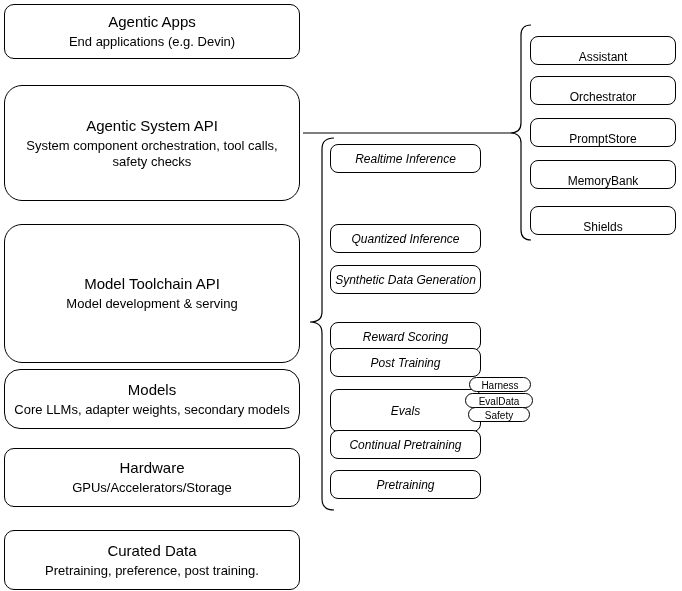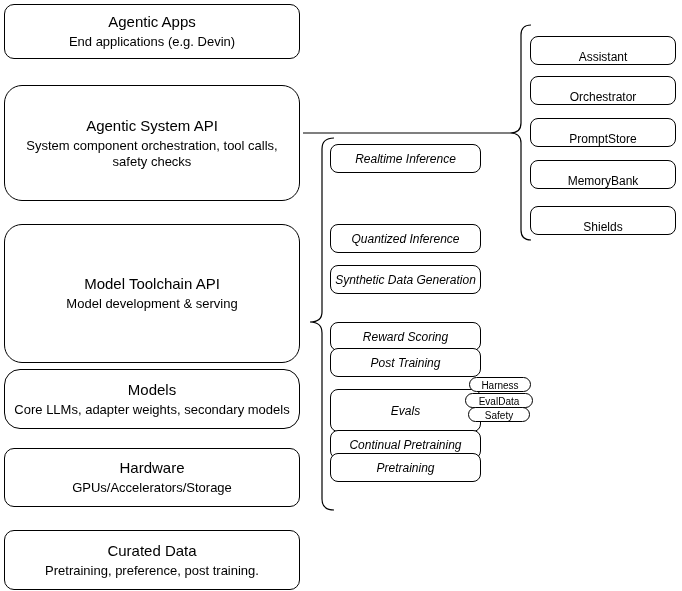--- a/index.html
+++ b/index.html
@@ -98,21 +98,21 @@
   </div>
   <div class="snode mnode" style="top:348px">
     <span>Post Training</span>
   </div>
   <div class="snode mnode" style="top:389px;height:43px">
     <span>Evals</span>
   </div>
   <div class="snode mnode" style="top:430px">
     <span>Continual Pretraining</span>
   </div>
-  <div class="snode mnode" style="top:453px">
+  <div class="snode mnode" style="top:470px">
     <span>Pretraining</span>
   </div>
 
   <div class="pill" style="left:469px;top:377px;width:62px">
     <span>Harness</span>
   </div>
   <div class="pill" style="left:465px;top:393px;width:68px">
     <span>EvalData</span>
   </div>
   <div class="pill" style="left:468px;top:407px;width:62px">

